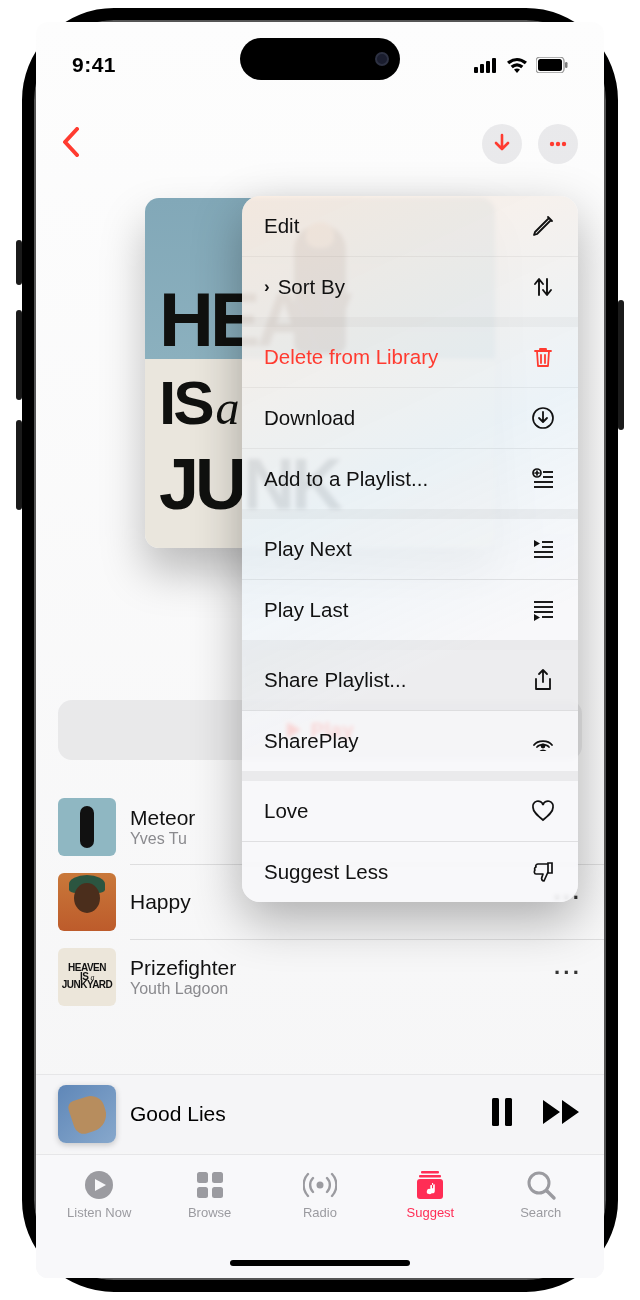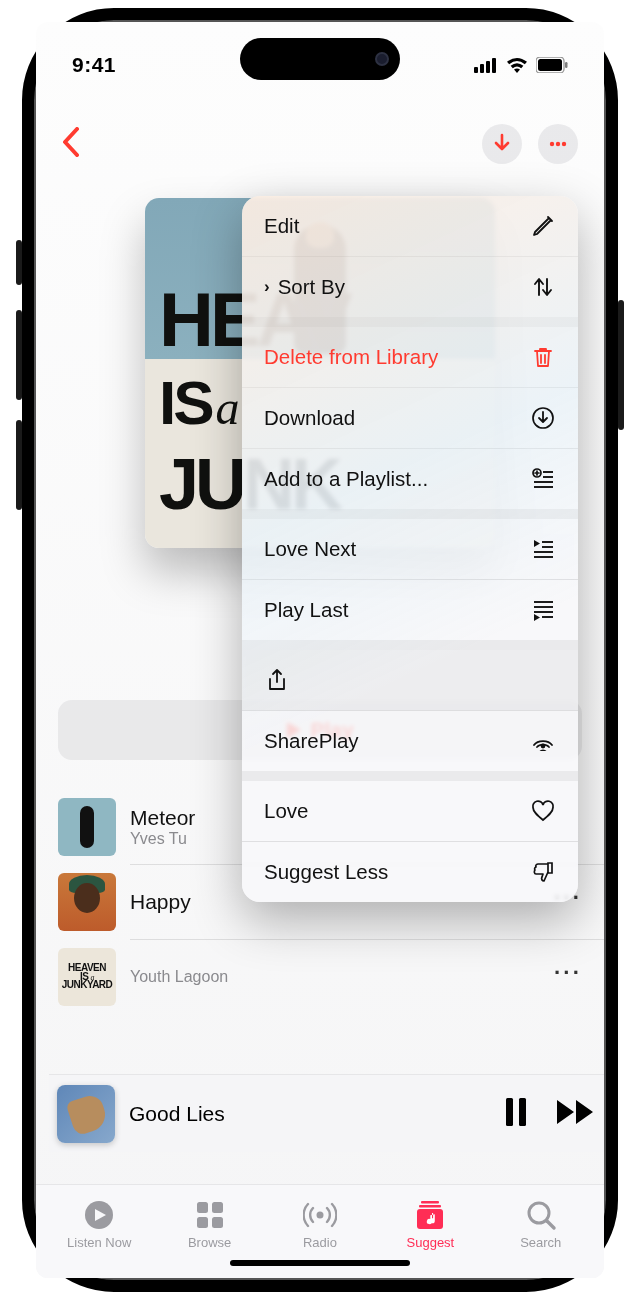--- a/index.html
+++ b/index.html
@@ -60,28 +60,28 @@
 .t3{background:#ece6da;display:flex;flex-direction:column;justify-content:center;align-items:center;}
 .t3 .aa{font-family:"Arial Black",Impact,sans-serif;font-weight:900;font-size:10px;line-height:.85;letter-spacing:-.5px;color:#111;}
 .t3 .ai{font-style:italic;font-family:Georgia,serif;font-weight:400;font-size:8px;}
 .track-info{flex:1;min-width:0;}
 .track-title{font-size:21px;font-weight:400;color:#111;white-space:nowrap;overflow:hidden;text-overflow:ellipsis;}
 .track-artist{font-size:16px;color:#8a8a8e;white-space:nowrap;overflow:hidden;}
 .track-more{color:#333;font-size:22px;letter-spacing:2px;font-weight:700;padding-bottom:8px;}
 .track-sep{height:1px;background:rgba(0,0,0,.1);margin-left:94px;}
 
 
-.now-playing{position:absolute;left:13px;right:0;bottom:126px;height:78px;display:flex;align-items:center;padding:0 8px;gap:14px;background:rgba(244,244,246,.92);border-top:1px solid rgba(0,0,0,.06);}
+.now-playing{position:absolute;left:0;right:0;bottom:126px;height:78px;display:flex;align-items:center;padding:0 22px;gap:14px;background:rgba(244,244,246,.92);border-top:1px solid rgba(0,0,0,.06);}
 .np-thumb{width:58px;height:58px;border-radius:8px;background:linear-gradient(135deg,#5f87b8,#87a8cc);box-shadow:0 2px 6px rgba(0,0,0,.2);position:relative;overflow:hidden;}
 .np-thumb:after{content:"";position:absolute;left:22%;top:22%;width:60%;height:60%;background:#b78d5e;border-radius:20% 40% 50% 30%;transform:rotate(-18deg);}
 .np-title{flex:1;font-size:21px;font-weight:400;}
 .np-ctrl{display:flex;gap:28px;align-items:center;}
 
 
-.tabbar{position:absolute;left:0;right:0;bottom:0;height:94px;display:flex;justify-content:space-around;align-items:flex-start;padding:14px 8px 12px;background:rgba(248,248,250,.96);border-top:1px solid rgba(0,0,0,.07);}
+.tabbar{position:absolute;left:0;right:0;bottom:0;height:124px;display:flex;justify-content:space-around;align-items:flex-start;padding:14px 8px 12px;background:rgba(248,248,250,.96);border-top:1px solid rgba(0,0,0,.07);}
 .tab{display:flex;flex-direction:column;align-items:center;gap:4px;color:#9b9ba0;font-size:13px;width:20%;}
 .tab.active{color:#ff2d55;}
 .tab svg{width:34px;height:32px;}
 .home-ind{position:absolute;bottom:12px;left:50%;transform:translateX(-50%);width:180px;height:6px;background:#000;border-radius:4px;}
 
 
 .menu{position:absolute;top:174px;right:26px;width:336px;border-radius:18px;overflow:hidden;box-shadow:0 18px 50px rgba(0,0,0,.30);background:rgba(248,248,250,.82);backdrop-filter:blur(2px);}
 .menu .grad{position:absolute;inset:0;background:linear-gradient(155deg,rgba(255,230,210,.55) 0%,rgba(220,236,244,.45) 40%,rgba(248,248,250,0) 65%);pointer-events:none;}
 .menu-item{position:relative;display:flex;align-items:center;justify-content:space-between;padding:12px 22px;height:60px;font-size:20.5px;color:#111;}
 .menu-item.danger{color:#ff3b30;}
@@ -191,20 +191,21 @@
         <div class="track-more">···</div>
       </div>
       <div class="track-sep"></div>
       <div class="track">
         <div class="thumb t3">
           <div class="aa">HEAVEN</div>
           <div class="aa"><span>IS</span> <span class="ai">a</span></div>
           <div class="aa">JUNKYARD</div>
         </div>
         <div class="track-info">
+          <div class="track-title">Prizefighter</div>
           <div class="track-artist">Youth Lagoon</div>
         </div>
         <div class="track-more">···</div>
       </div>
     </div>
 
     <div class="now-playing">
       <div class="np-thumb"></div>
       <div class="np-title">Good Lies</div>
       <div class="np-ctrl">
@@ -322,21 +323,21 @@
               <line x1="12" y1="5" x2="22" y2="5" stroke="#111" stroke-width="1.9"></line>
               <line x1="12" y1="10" x2="22" y2="10" stroke="#111" stroke-width="1.9"></line>
               <line x1="3" y1="15" x2="22" y2="15" stroke="#111" stroke-width="1.9"></line>
               <line x1="3" y1="20" x2="22" y2="20" stroke="#111" stroke-width="1.9"></line>
             </svg>
           </span>
       </div>
       <div class="sep-thick"></div>
 
       <div class="menu-item">
-        <span>Love Next</span>
+        <span>Play Next</span>
         <span class="menu-icon">
             <svg viewBox="0 0 24 24">
               <path d="M3 3 L9 6.5 L3 10 Z" fill="#111"></path>
               <line x1="11" y1="5" x2="22" y2="5" stroke="#111" stroke-width="1.9"></line>
               <line x1="11" y1="10" x2="22" y2="10" stroke="#111" stroke-width="1.9"></line>
               <line x1="3" y1="15" x2="22" y2="15" stroke="#111" stroke-width="1.9"></line>
               <line x1="3" y1="20" x2="22" y2="20" stroke="#111" stroke-width="1.9"></line>
             </svg>
           </span>
       </div>
@@ -349,20 +350,21 @@
               <line x1="3" y1="9" x2="22" y2="9" stroke="#111" stroke-width="1.9"></line>
               <line x1="3" y1="14" x2="22" y2="14" stroke="#111" stroke-width="1.9"></line>
               <line x1="11" y1="19" x2="22" y2="19" stroke="#111" stroke-width="1.9"></line>
               <path d="M3 16 L9 19.5 L3 23 Z" fill="#111"></path>
             </svg>
           </span>
       </div>
       <div class="sep-thick"></div>
 
       <div class="menu-item sel">
+        <span>Share Playlist...</span>
         <span class="menu-icon">
             <svg viewBox="0 0 24 24">
               <path d="M12 2 V14 M8 6 L12 2 L16 6" stroke="#111" stroke-width="1.8" fill="none" stroke-linecap="round" stroke-linejoin="round"></path>
               <path d="M5 11 V21 H19 V11" stroke="#111" stroke-width="1.8" fill="none" stroke-linecap="round" stroke-linejoin="round"></path>
             </svg>
           </span>
       </div>
       <div class="sep-thin"></div>
       <div class="menu-item">
         <span>SharePlay</span>

